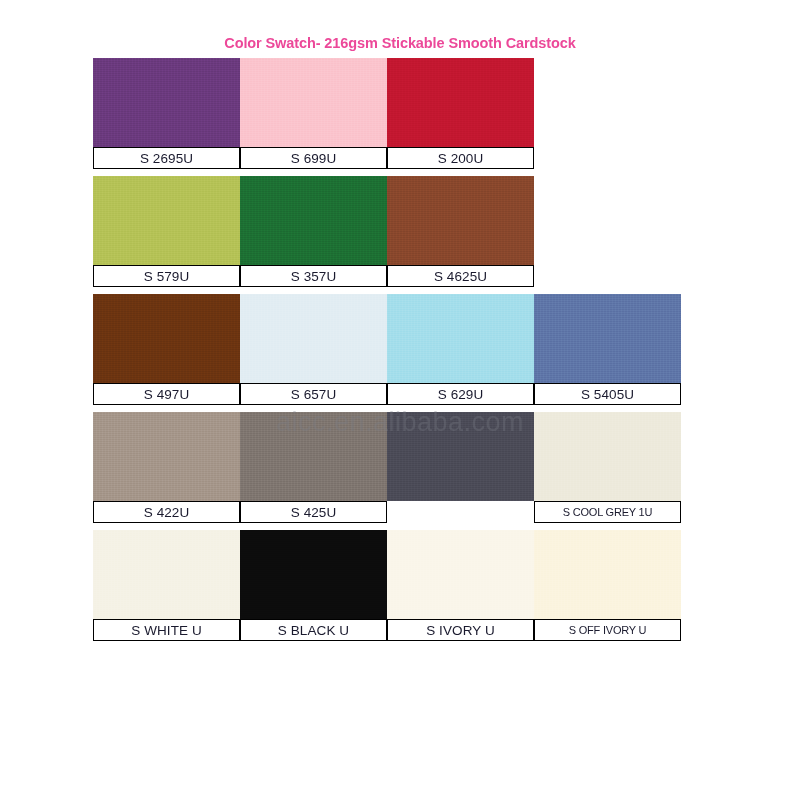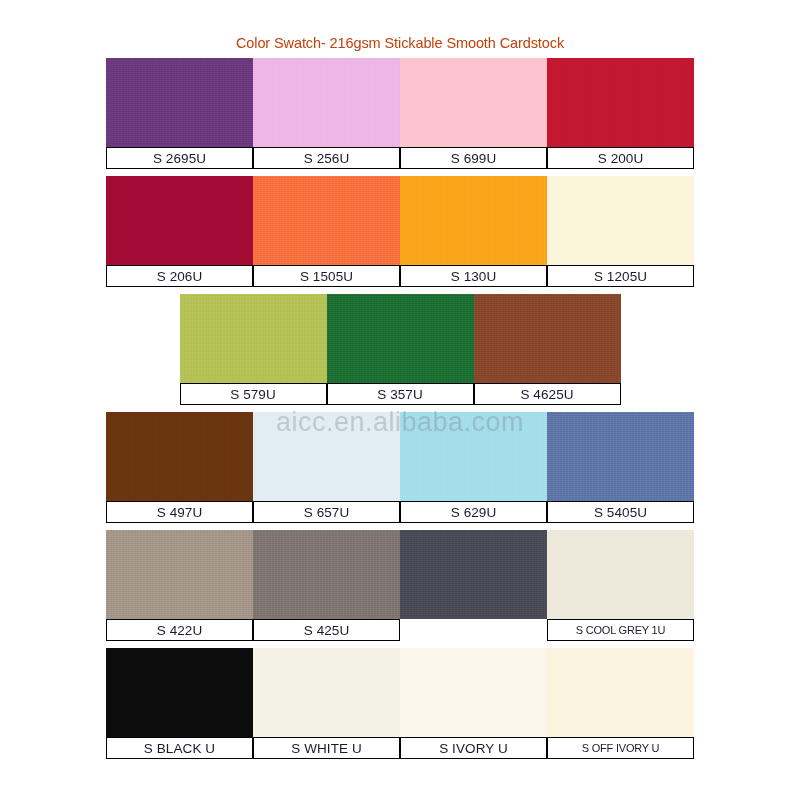--- a/index.html
+++ b/index.html
@@ -16,36 +16,36 @@
   }
   #page {
     position: relative;
     width: 800px;
     height: 800px;
     box-sizing: border-box;
   }
   #title {
     text-align: center;
     font-size: 14.5px;
-    font-weight: normal;
-    color: #c2410c;
+    font-weight: bold;
+    color: #ec4899;
     letter-spacing: -0.1px;
     padding-top: 35px;
     line-height: 16px;
     -webkit-font-smoothing: antialiased;
   }
   #grid {
     position: absolute;
     left: 93px;
     top: 58px;
     width: 614px;
   }
   .swatch-row {
     display: flex;
-    justify-content: center;
+    justify-content: flex-start;
     margin-bottom: 7px;
   }
   .swatch-cell {
     width: 147px;
     display: flex;
     flex-direction: column;
   }
   .swatch-color {
     width: 147px;
     height: 89px;
@@ -117,52 +117,30 @@
 
   <div id="title">Color Swatch- 216gsm Stickable Smooth Cardstock</div>
 
   <div id="grid">
       <div class="swatch-row">
         <div class="swatch-cell">
           <div class="swatch-color" style="background-color: rgb(107, 58, 126);"></div>
           <div class="swatch-label">S 2695U</div>
         </div>
         <div class="swatch-cell">
-          <div class="swatch-color" style="background-color: rgb(237, 182, 230);"></div>
-          <div class="swatch-label">S 256U</div>
-        </div>
-        <div class="swatch-cell">
           <div class="swatch-color" style="background-color: rgb(251, 196, 205);"></div>
           <div class="swatch-label">S 699U</div>
         </div>
         <div class="swatch-cell">
           <div class="swatch-color" style="background-color: rgb(195, 23, 48);"></div>
           <div class="swatch-label">S 200U</div>
         </div>
       </div>
       <div class="swatch-row">
         <div class="swatch-cell">
-          <div class="swatch-color" style="background-color: rgb(165, 11, 53);"></div>
-          <div class="swatch-label">S 206U</div>
-        </div>
-        <div class="swatch-cell">
-          <div class="swatch-color" style="background-color: rgb(248, 114, 63);"></div>
-          <div class="swatch-label">S 1505U</div>
-        </div>
-        <div class="swatch-cell">
-          <div class="swatch-color" style="background-color: rgb(249, 166, 26);"></div>
-          <div class="swatch-label">S 130U</div>
-        </div>
-        <div class="swatch-cell">
-          <div class="swatch-color" style="background-color: rgb(250, 244, 218);"></div>
-          <div class="swatch-label">S 1205U</div>
-        </div>
-      </div>
-      <div class="swatch-row">
-        <div class="swatch-cell">
           <div class="swatch-color" style="background-color: rgb(181, 194, 86);"></div>
           <div class="swatch-label">S 579U</div>
         </div>
         <div class="swatch-cell">
           <div class="swatch-color" style="background-color: rgb(29, 112, 51);"></div>
           <div class="swatch-label">S 357U</div>
         </div>
         <div class="swatch-cell">
           <div class="swatch-color" style="background-color: rgb(137, 71, 44);"></div>
           <div class="swatch-label">S 4625U</div>
@@ -198,28 +176,28 @@
         <div class="swatch-cell">
           <div class="swatch-color" style="background-color: rgb(75, 75, 87);"></div>
         </div>
         <div class="swatch-cell">
           <div class="swatch-color" style="background-color: rgb(237, 234, 220);"></div>
           <div class="swatch-label tight">S COOL GREY 1U</div>
         </div>
       </div>
       <div class="swatch-row">
         <div class="swatch-cell">
+          <div class="swatch-color" style="background-color: rgb(245, 242, 230);"></div>
+          <div class="swatch-label">S  WHITE U</div>
+        </div>
+        <div class="swatch-cell">
           <div class="swatch-color" style="background-color: rgb(12, 12, 12);"></div>
           <div class="swatch-label">S BLACK U</div>
         </div>
         <div class="swatch-cell">
-          <div class="swatch-color" style="background-color: rgb(245, 242, 230);"></div>
-          <div class="swatch-label">S  WHITE U</div>
-        </div>
-        <div class="swatch-cell">
           <div class="swatch-color" style="background-color: rgb(250, 246, 234);"></div>
           <div class="swatch-label">S  IVORY U</div>
         </div>
         <div class="swatch-cell">
           <div class="swatch-color" style="background-color: rgb(251, 244, 223);"></div>
           <div class="swatch-label tight">S OFF IVORY U</div>
         </div>
       </div>
     </div>
 

